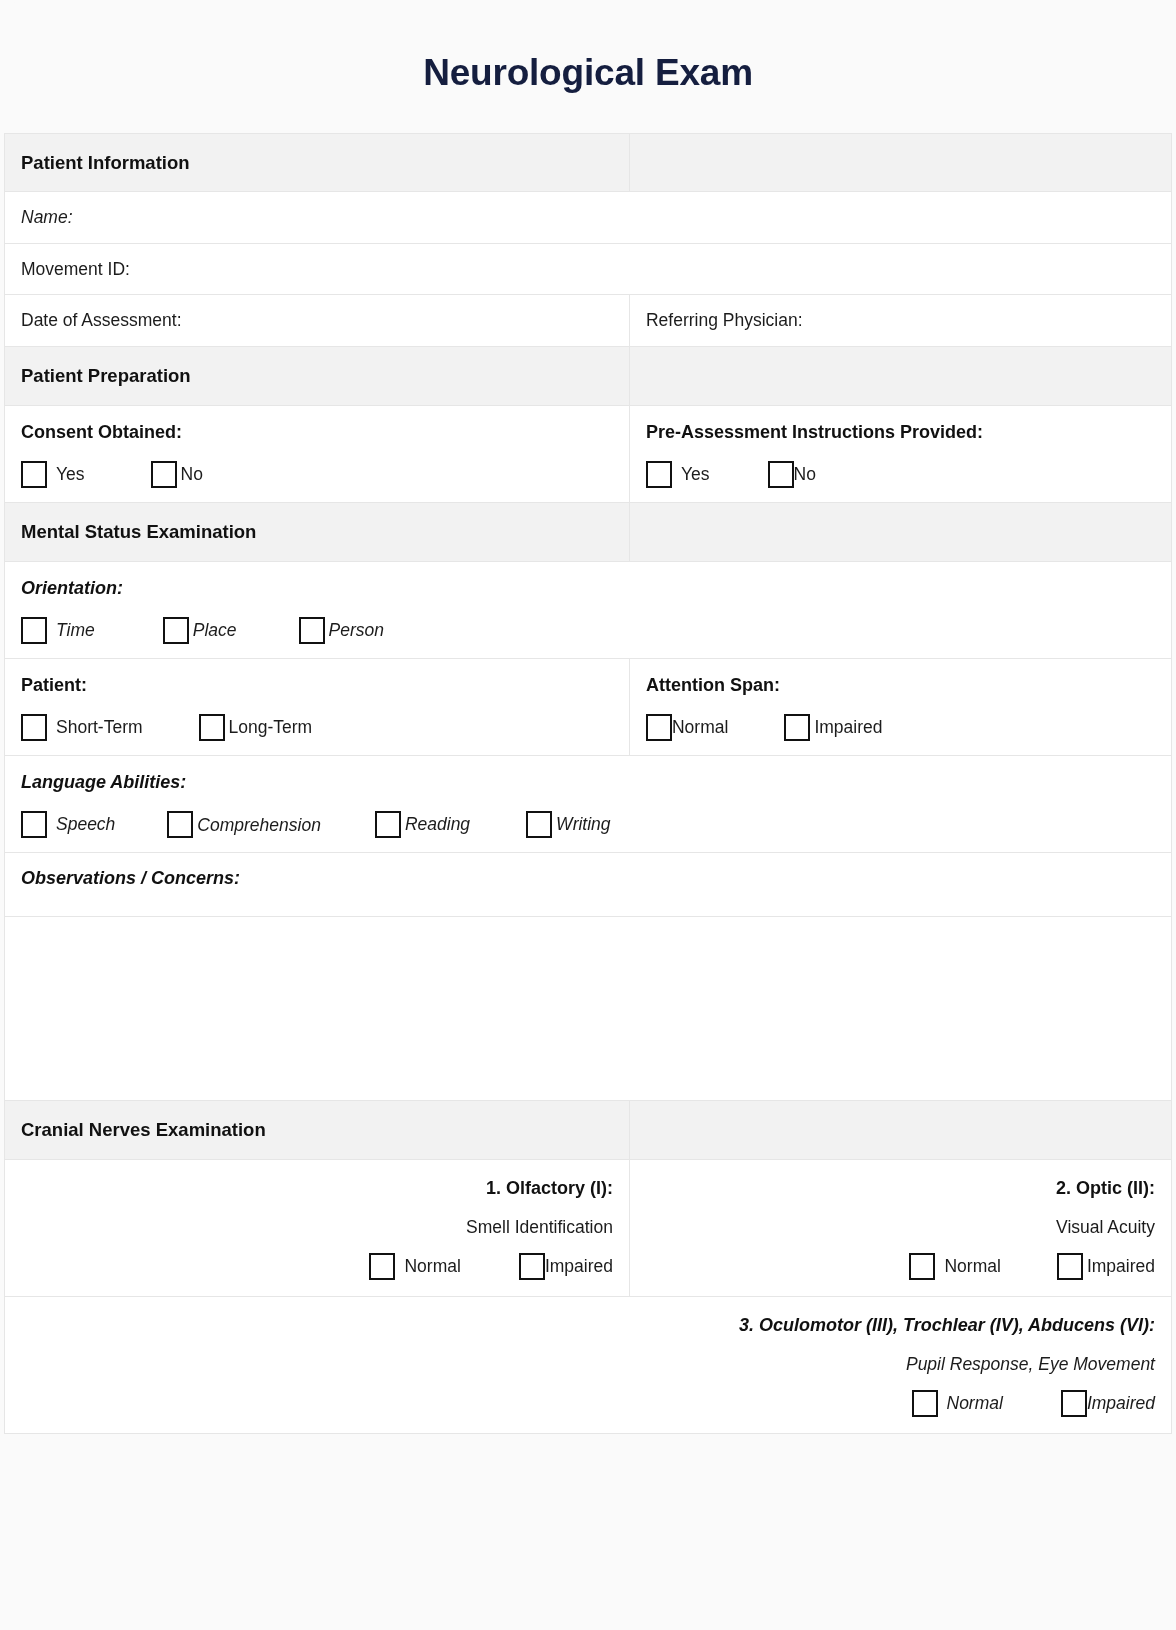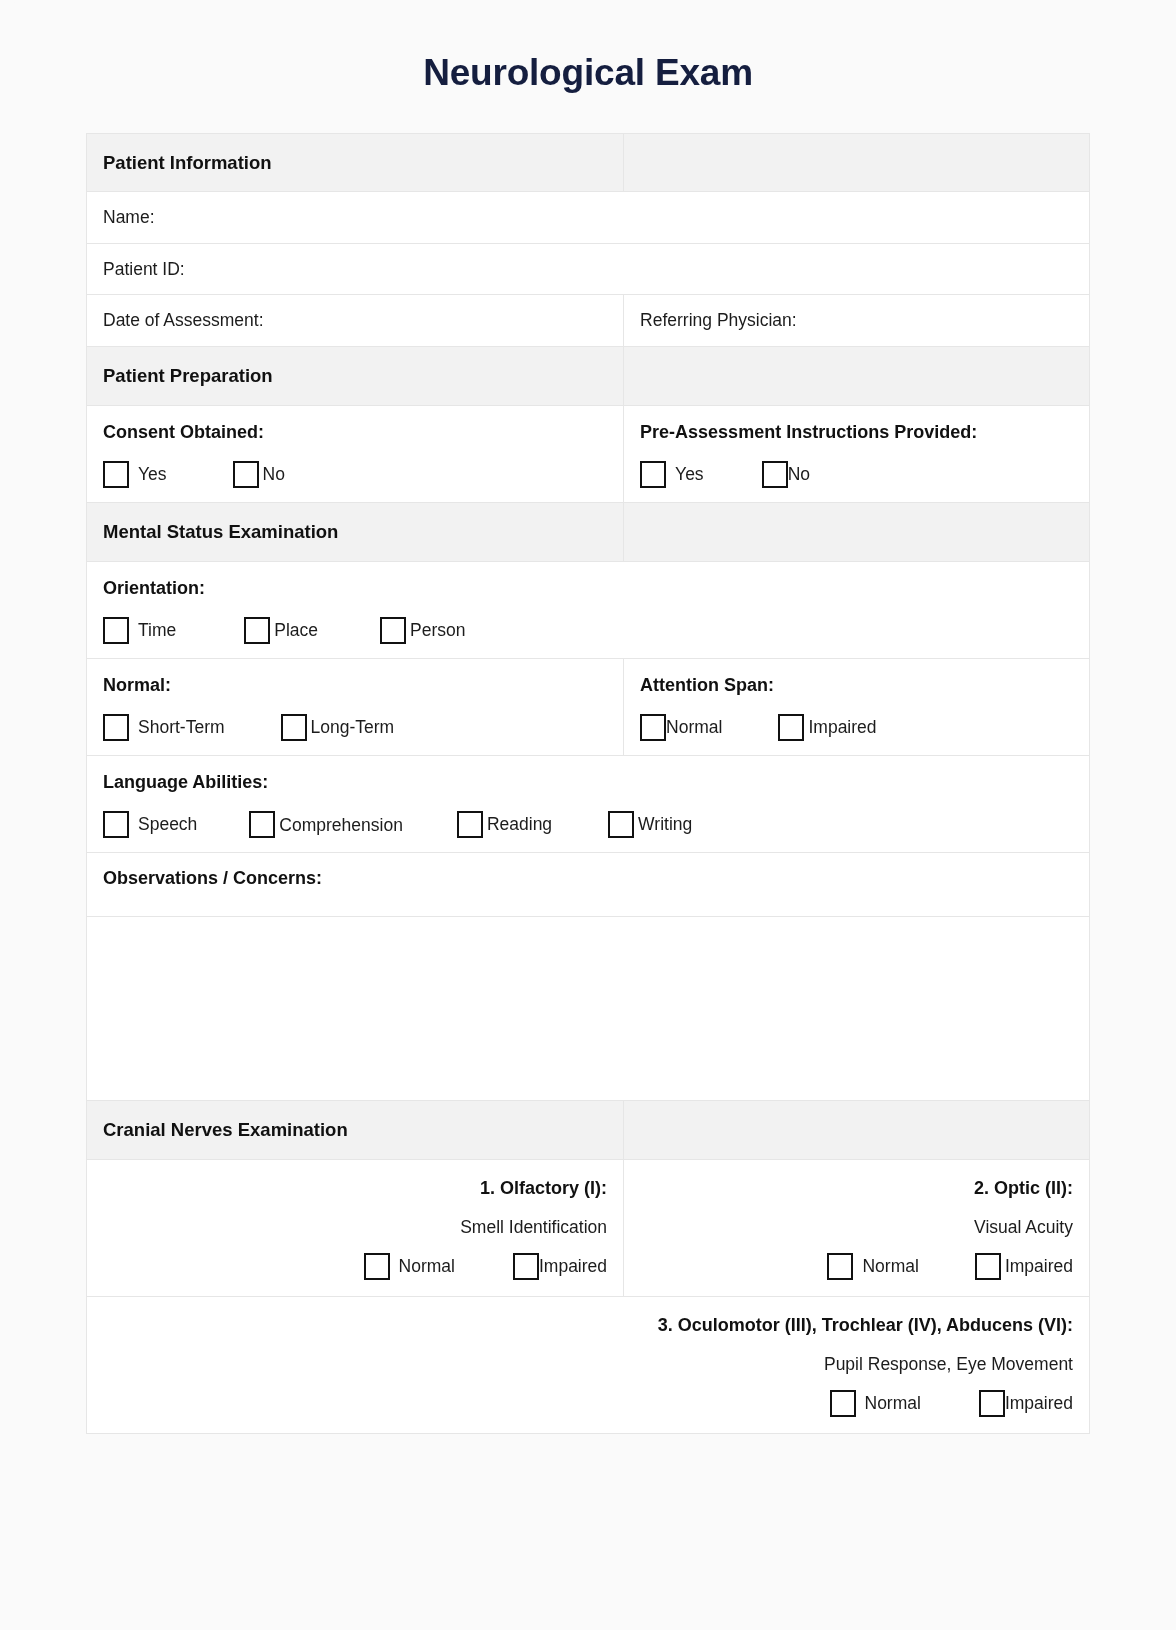--- a/index.html
+++ b/index.html
@@ -24,21 +24,21 @@
     font-size: 37px;
     font-weight: bold;
     color: #151e3f;
     letter-spacing: -0.2px;
     padding-top: 52px;
     margin: 0 0 38px 0;
     line-height: 1.15;
   }
   .form-table {
     margin: 0 auto;
-    width: 1004px;
+    width: 1168px;
     background: #ffffff;
     border: 1px solid #e6e6e6;
     border-collapse: collapse;
   }
   .row {
     display: flex;
     width: 100%;
     border-bottom: 1px solid #e6e6e6;
   }
   .row:last-child { border-bottom: none; }
@@ -56,20 +56,21 @@
   }
   .cell.right {
     flex: 0 0 46.4%;
     max-width: 46.4%;
     border-right: none;
   }
   .cell.full {
     flex: 1 1 100%;
     max-width: 100%;
     border-right: none;
+    font-style: italic;
   }
   .section-head {
     background: #f2f2f2;
   }
   .section-head .cell {
     font-weight: bold;
     font-size: 18.5px;
     color: #111111;
     padding-top: 16px;
     padding-bottom: 16px;
@@ -131,21 +132,21 @@
     </div>
 
     <div class="row">
       <div class="cell full">
         <span class="field-label">Name:</span>
       </div>
     </div>
 
     <div class="row">
       <div class="cell right">
-        <span class="field-label">Patient ID:</span>
+        <span class="field-label">Movement ID:</span>
       </div>
     </div>
 
     <div class="row">
       <div class="cell">
         <span class="field-label">Date of Assessment:</span>
       </div>
       <div class="cell right">
         <span class="field-label">Referring Physician:</span>
       </div>
@@ -205,21 +206,21 @@
           <span class="opt" style="margin-left:62px;">
             <span class="cbx"></span>
             <span class="opt-text gap-sm">Person</span>
           </span>
         </div>
       </div>
     </div>
 
     <div class="row">
       <div class="cell tall-cell">
-        <div class="q-label">Normal:</div>
+        <div class="q-label">Patient:</div>
         <div class="opt-row">
           <span class="opt">
             <span class="cbx"></span>
             <span class="opt-text gap-md">Short-Term</span>
           </span>
           <span class="opt" style="margin-left:56px;justify-content:space-between;">
             <span class="cbx"></span>
             <span class="opt-text gap-sm">Long-Term</span>
           </span>
         </div>

